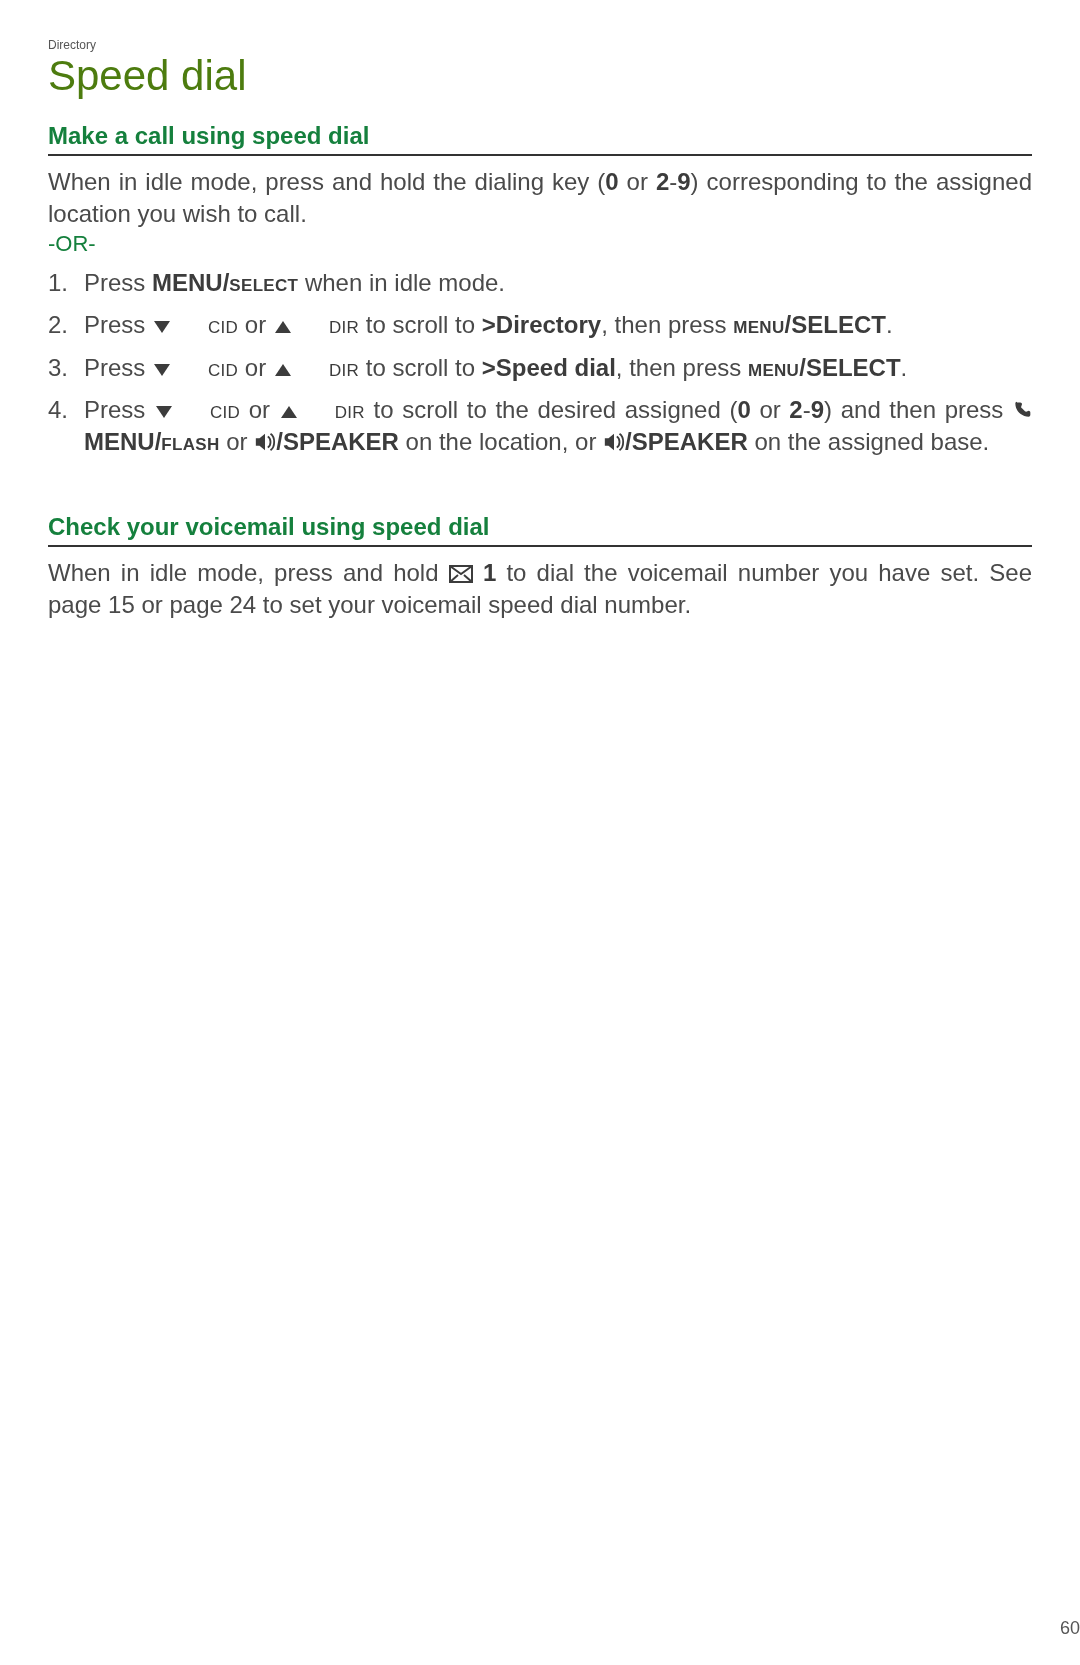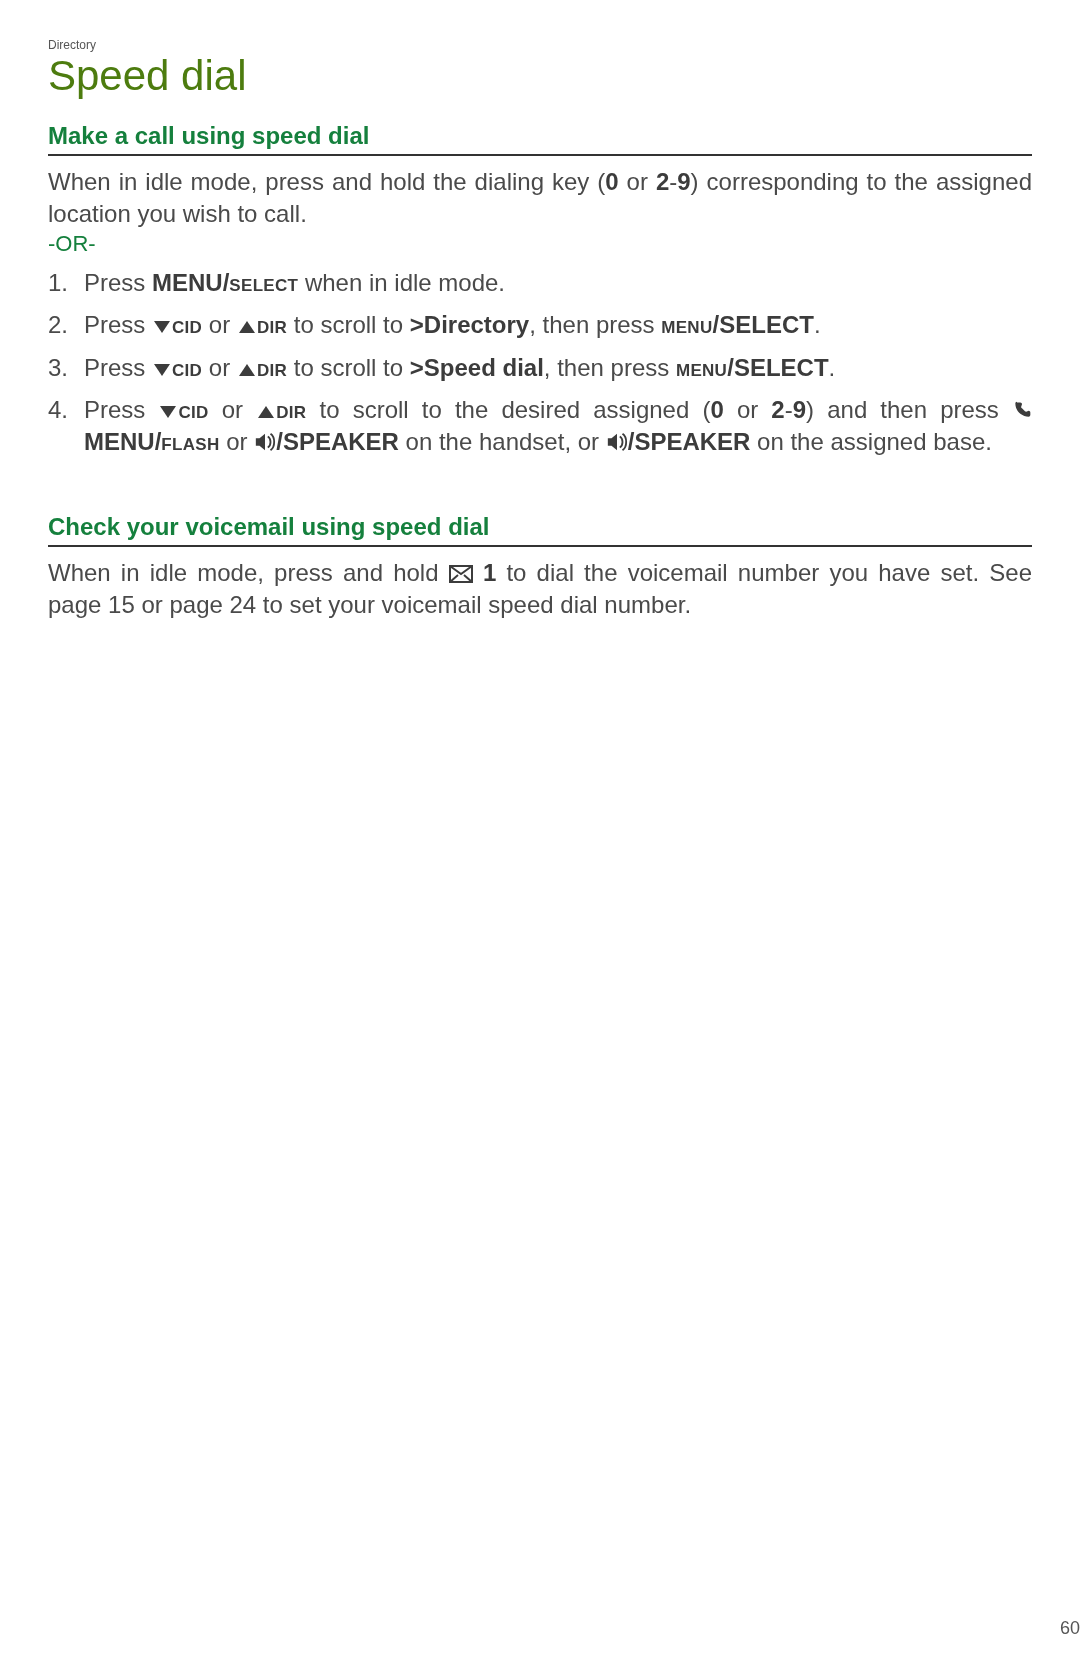--- a/index.html
+++ b/index.html
@@ -70,21 +70,21 @@
   }
   ol.steps > li::before {
     content: counter(stepn) ".";
     position: absolute;
     left: -36px;
     width: 30px;
     text-align: left;
     color: #4a4a4a;
   }
   .b  { font-weight: 700; color:#3c3c3c; }
-  .sc { font-weight: 700; color:#3c3c3c; font-variant: small-caps; letter-spacing: 0.3px; }
+  .sc { font-weight: 400; color:#3c3c3c; font-variant: small-caps; letter-spacing: 0.3px; margin-left: 36px; }
   .sc-part { font-variant: small-caps; letter-spacing: 0.3px; }
   .ul { }
 
   .tri-down, .tri-up {
     display: inline-block;
     vertical-align: -2px;
   }
   .tri-down svg, .tri-up svg { display:block; }
 
   .phone-icon, .speaker-icon, .mail-icon {
@@ -143,21 +143,21 @@
       <span>Press </span><span class="tri-down"><svg width="20" height="16">
             <polygon points="2,2 18,2 10,14" fill="#3c3c3c"></polygon>
           </svg></span><span class="sc">cid</span><span> or </span><span class="tri-up"><svg width="20" height="16">
             <polygon points="10,2 18,14 2,14" fill="#3c3c3c"></polygon>
           </svg></span><span class="sc">dir</span><span> to scroll to the desired assigned (</span><span class="b">0</span><span> or </span><span class="b">2</span><span>-</span><span class="b">9</span><span>) and then press </span><span class="phone-icon"><svg width="20" height="20" viewBox="0 0 24 24">
             <path fill="#3c3c3c" d="M6 2c-1 0-2 1-2 2 0 9 7 16 16 16 1 0 2-1 2-2v-3c0-1-1-2-2-2l-3 1c-1 0-1 0-2-1l-3-3c-1-1-1-1-1-2l1-3c0-1-1-2-2-2H6z"></path>
           </svg></span><span class="b"><span>MENU</span>/<span class="sc-part">flash</span></span><span> or </span><span class="speaker-icon"><svg width="22" height="20" viewBox="0 0 24 20">
             <path fill="#3c3c3c" d="M2 6h4l6-5v18l-6-5H2z"></path>
             <path fill="none" stroke="#3c3c3c" stroke-width="2" d="M15 4c2 1 3 3 3 6s-1 5-3 6"></path>
             <path fill="none" stroke="#3c3c3c" stroke-width="2" d="M18 1c3 2 4 5 4 9s-1 7-4 9"></path>
-          </svg></span><span class="b">/<span>SPEAKER</span></span><span> on the handset, or </span><span class="speaker-icon"><svg width="22" height="20" viewBox="0 0 24 20">
+          </svg></span><span class="b">/<span>SPEAKER</span></span><span> on the location, or </span><span class="speaker-icon"><svg width="22" height="20" viewBox="0 0 24 20">
             <path fill="#3c3c3c" d="M2 6h4l6-5v18l-6-5H2z"></path>
             <path fill="none" stroke="#3c3c3c" stroke-width="2" d="M15 4c2 1 3 3 3 6s-1 5-3 6"></path>
             <path fill="none" stroke="#3c3c3c" stroke-width="2" d="M18 1c3 2 4 5 4 9s-1 7-4 9"></path>
           </svg></span><span class="b">/<span>SPEAKER</span></span><span> on the assigned base.</span>
     </li>
   </ol>
 
   <div class="section-heading secondary">Check your voicemail using speed dial</div>
 
   <div class="body-text">

